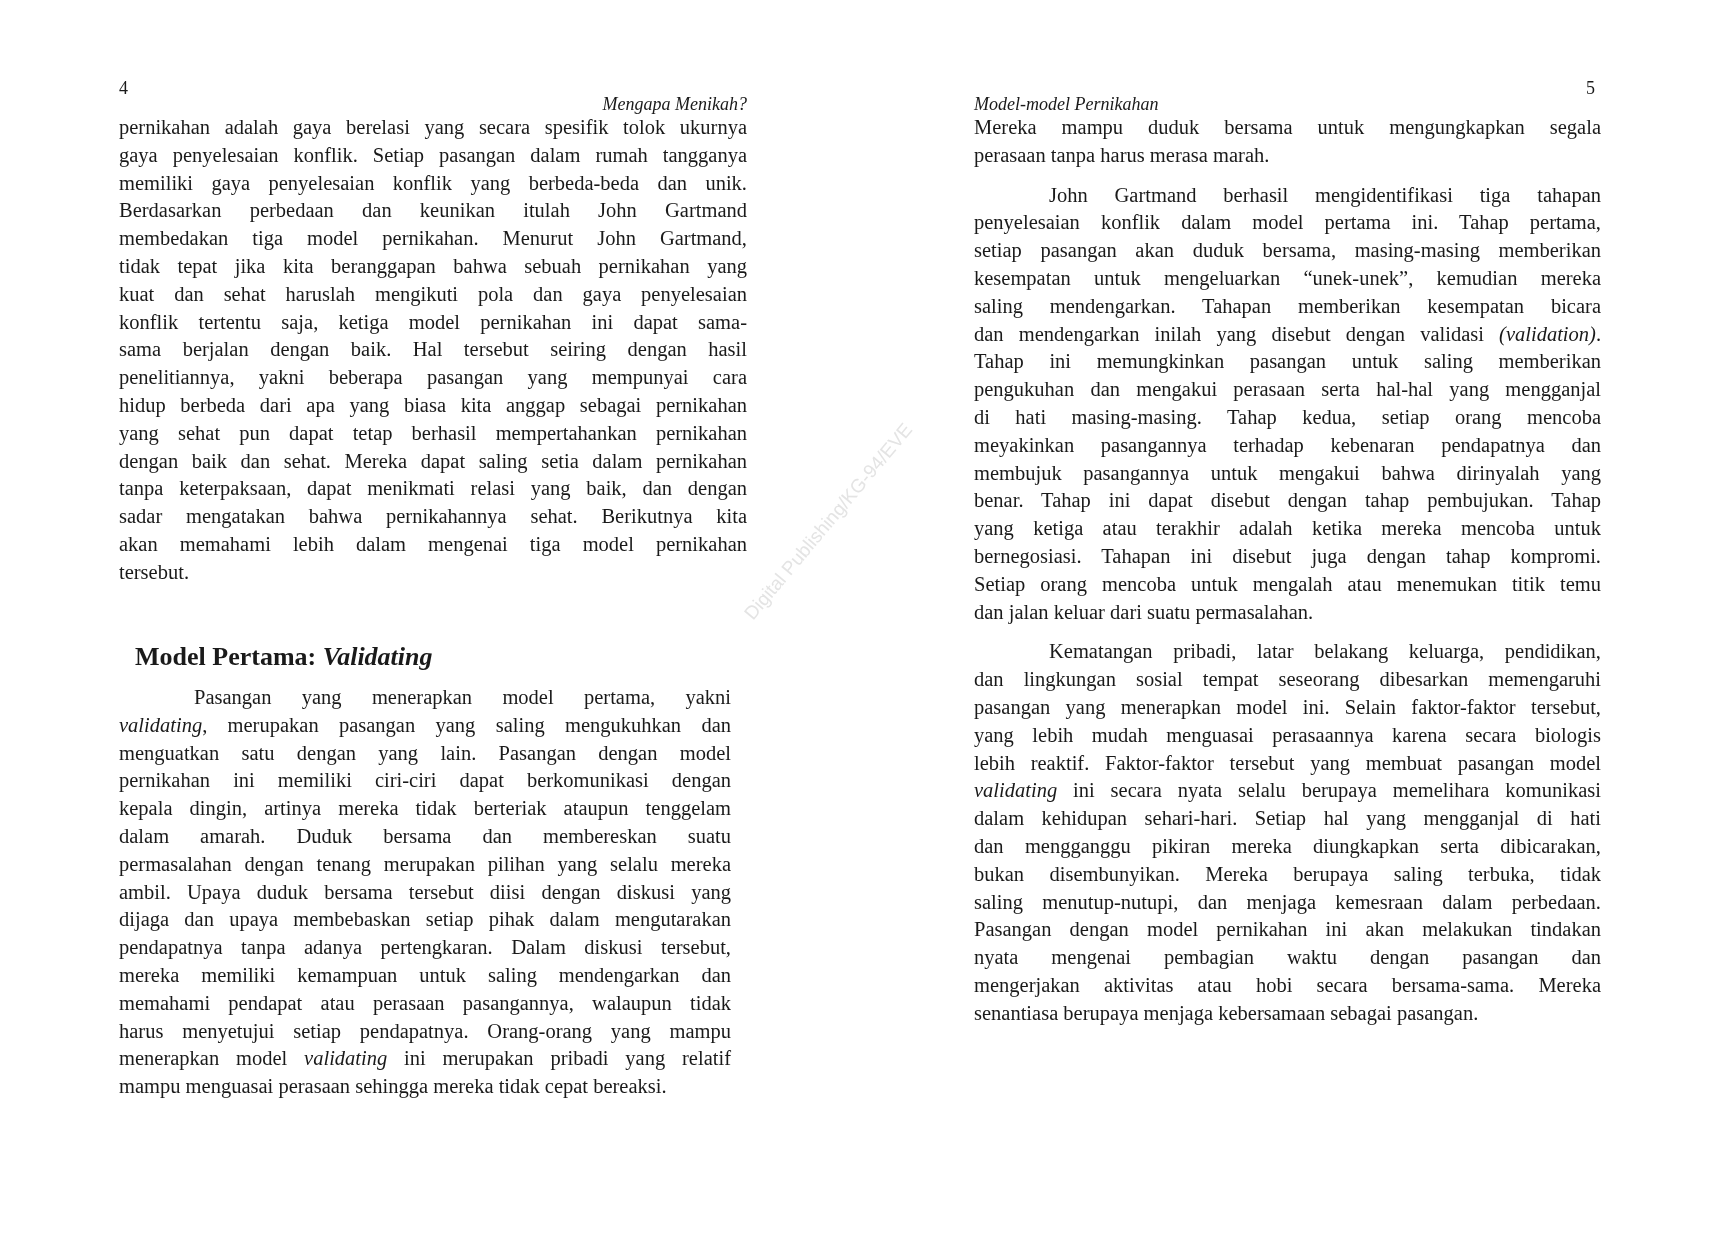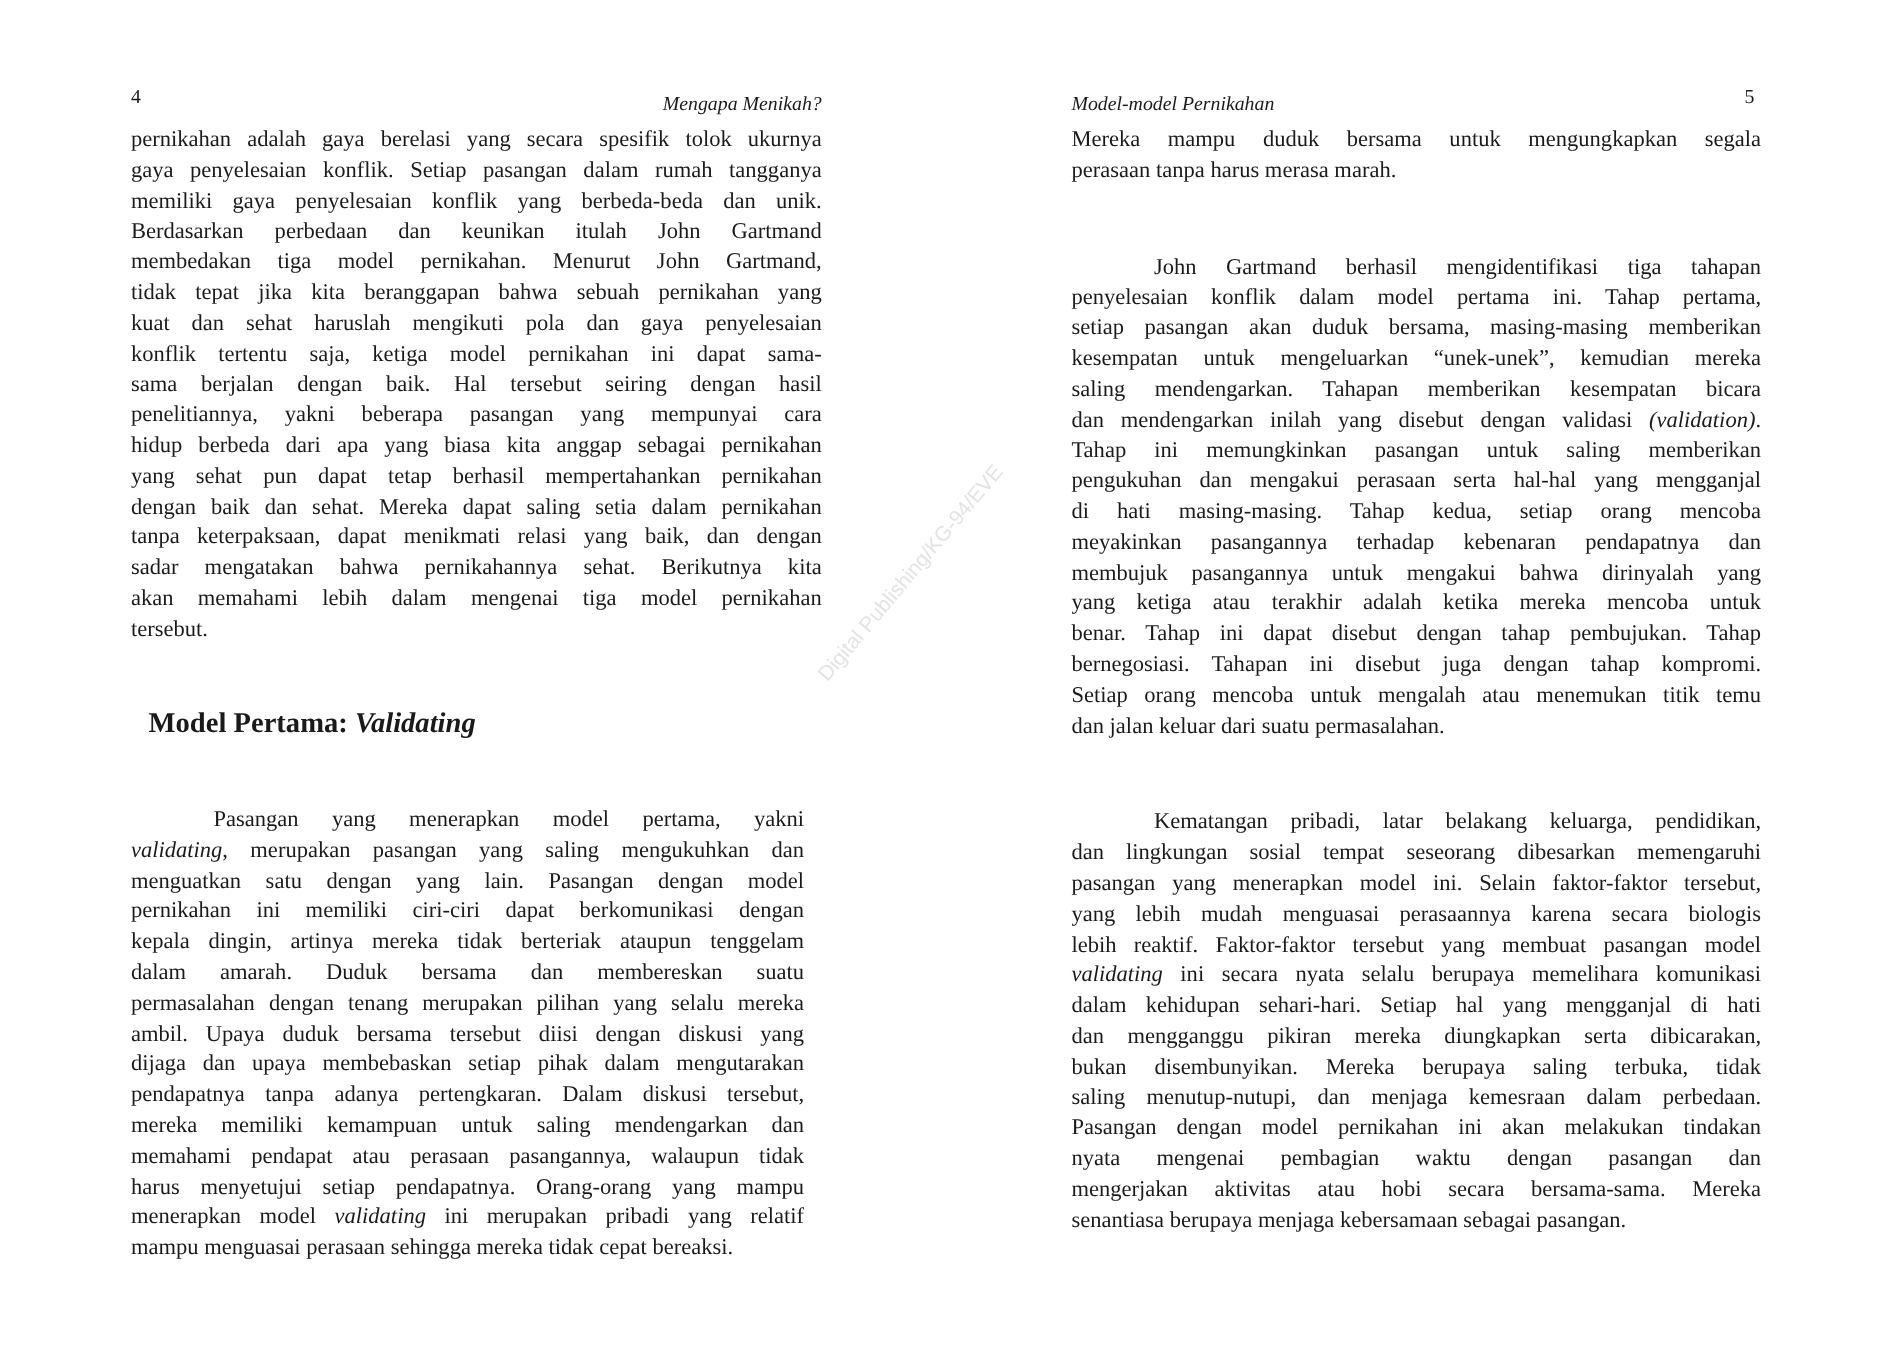--- a/index.html
+++ b/index.html
@@ -4,30 +4,30 @@
 <style>
   html, body { margin: 0; padding: 0; background: #ffffff; }
   body { width: 1713px; height: 1240px; position: relative; overflow: hidden;
          font-family: "Liberation Serif", "DejaVu Serif", serif; color: #1a1a1a; }
   .page { position: absolute; top: 0; }
   .page-left { left: 119px; width: 628px; }
   .page-right { left: 974px; width: 627px; }
   .running-head { position: absolute; top: 78px; left: 0; right: 0; height: 24px;
                   font-size: 18px; }
   .folio { position: absolute; top: 0; font-style: normal; }
-  .head-title { position: absolute; top: 6px; font-style: italic; text-align: center; }
+  .head-title { position: absolute; top: 16px; font-style: italic; text-align: center; }
   .page-left .folio { left: 0; }
   .page-left .head-title { right: 0; }
   .page-right .folio { right: 6px; }
   .page-right .head-title { left: 0; }
   .body { position: absolute; top: 114px; left: 0; right: 0; font-size: 20.5px; line-height: 27.8px; }
   .para { margin: 0; }
   .line { display: block; text-align: justify; text-align-last: justify; white-space: nowrap; height: 27.8px; overflow: visible; }
   .line.last { text-align-last: left; }
-  .line.indent { padding-left: 75px; margin-top: 48px; }
+  .line.indent { padding-left: 75px; }
   .gap { height: 12px; }
   .heading { font-size: 26px; font-weight: bold; line-height: 34px; margin: 0; }
   .heading .em { font-style: italic; }
   .heading-block { position: absolute; left: 16px; top: 640px; }
   .body2 { position: absolute; top: 684px; left: 0; right: 16px; font-size: 20.5px; line-height: 27.8px; }
   i { font-style: italic; }
   .watermark { position: absolute; left: 740px; top: 610px; transform: rotate(-50deg);
                transform-origin: left top; color: #e4e4e4; font-family: "Liberation Sans", sans-serif;
                font-size: 19px; white-space: nowrap; }
 </style>
@@ -107,22 +107,22 @@
           <span class="line">kesempatan untuk mengeluarkan “unek-unek”, kemudian mereka</span>
           <span class="line">saling mendengarkan. Tahapan memberikan kesempatan bicara</span>
         </div>
       <span class="line"><span>dan mendengarkan inilah yang disebut dengan validasi </span><i>(validation)</i><span>.</span></span>
       <div id="rp-para2-b">
           <span class="line">Tahap ini memungkinkan pasangan untuk saling memberikan</span>
           <span class="line">pengukuhan dan mengakui perasaan serta hal-hal yang mengganjal</span>
           <span class="line">di hati masing-masing. Tahap kedua, setiap orang mencoba</span>
           <span class="line">meyakinkan pasangannya terhadap kebenaran pendapatnya dan</span>
           <span class="line">membujuk pasangannya untuk mengakui bahwa dirinyalah yang</span>
+          <span class="line">benar. Tahap ini dapat disebut dengan tahap pembujukan. Tahap</span>
           <span class="line">yang ketiga atau terakhir adalah ketika mereka mencoba untuk</span>
-          <span class="line">benar. Tahap ini dapat disebut dengan tahap pembujukan. Tahap</span>
           <span class="line">bernegosiasi. Tahapan ini disebut juga dengan tahap kompromi.</span>
           <span class="line">Setiap orang mencoba untuk mengalah atau menemukan titik temu</span>
         </div>
       <span class="line last">dan jalan keluar dari suatu permasalahan.</span>
     </div>
     <div class="gap"></div>
     <div class="para">
       <div id="rp-para3-a">
           <span class="line indent">Kematangan pribadi, latar belakang keluarga, pendidikan,</span>
           <span class="line">dan lingkungan sosial tempat seseorang dibesarkan memengaruhi</span>

